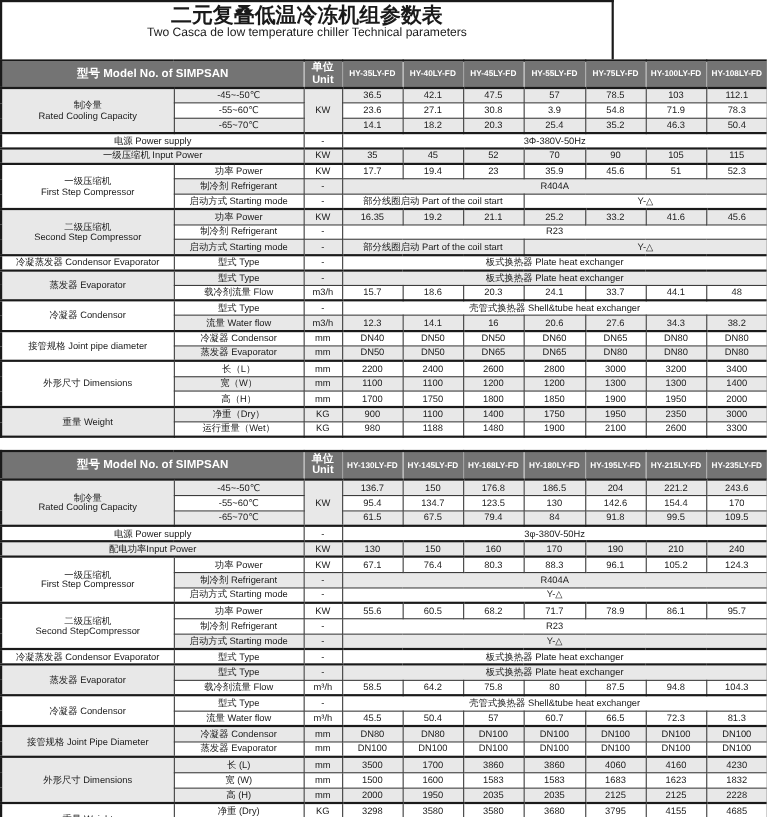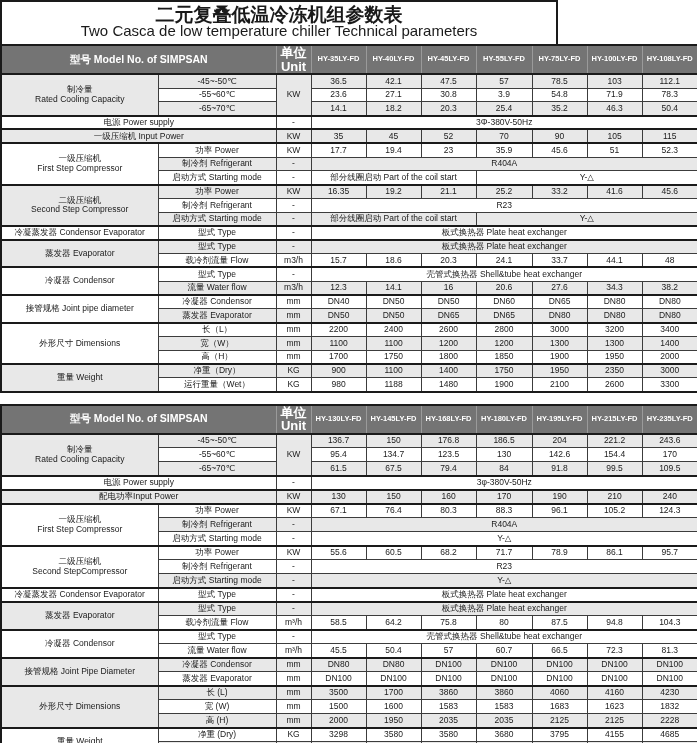--- a/index.html
+++ b/index.html
@@ -7,37 +7,37 @@
     --bdark:#1a1a1a; --blight:#3c3c3c; --hdiv:#9a9a9a; --text:#1a1a1a;
   }
   *{box-sizing:border-box;margin:0;padding:0;}
   body{background:#ffffff;font-family:"Liberation Sans","DejaVu Sans",sans-serif;color:var(--text);}
   .page{width:558px;background:#ffffff;border-radius:13px;}
   .title-box{
     border:2px solid var(--bdark); border-bottom:none;
     text-align:center; padding-top:2px;
   }
   .title{font-size:19px;font-weight:bold;line-height:21px;}
-  .subtitle{font-size:15px;line-height:11px;padding-bottom:8px;}
+  .subtitle{font-size:11px;line-height:11px;padding-bottom:18px;}
   table.spec{
     width:697px; border-collapse:collapse; table-layout:fixed;
     border:2px solid var(--bdark);
     font-size:8.5px; line-height:1.12;
   }
   table.spec th, table.spec td{
     border:1px solid var(--blight);
     text-align:center; vertical-align:middle;
     overflow:hidden; padding:0 1px;
   }
   table.spec th{
     background:var(--header-bg); color:var(--header-text);
     border:1px solid var(--hdiv); font-weight:bold;margin-left:43px;
   }
   th.mh{font-size:10.5px;}
-  th.uh{font-size:13px;line-height:1.05;}
+  th.uh{font-size:10px;line-height:1.05;}
   th.mc{font-size:7.5px;}
   .t1 thead tr{height:25px;} .t2 thead tr{height:26px;}
   .t1 tbody tr{height:13.8px;} .t2 tbody tr{height:14px;}
   tr.shade td{background:var(--shade);}
   tr.gt td{border-top:2px solid var(--bdark);}
   td.cat{font-size:8.5px;margin-left:33px;}
   .gap{height:11px;}
 </style>
 </head>
 <body>

